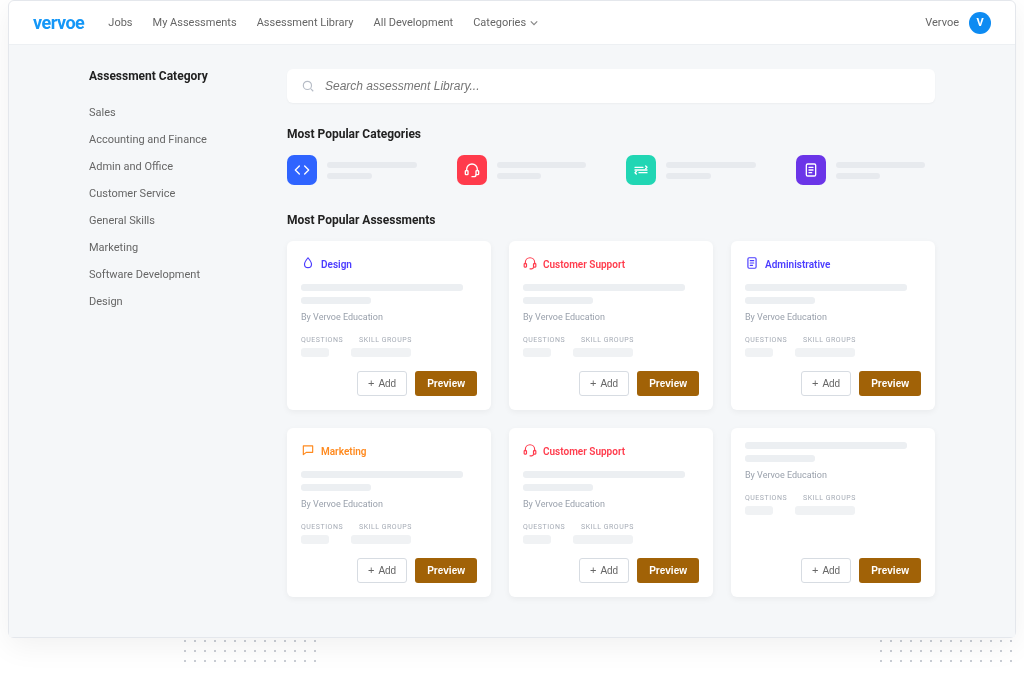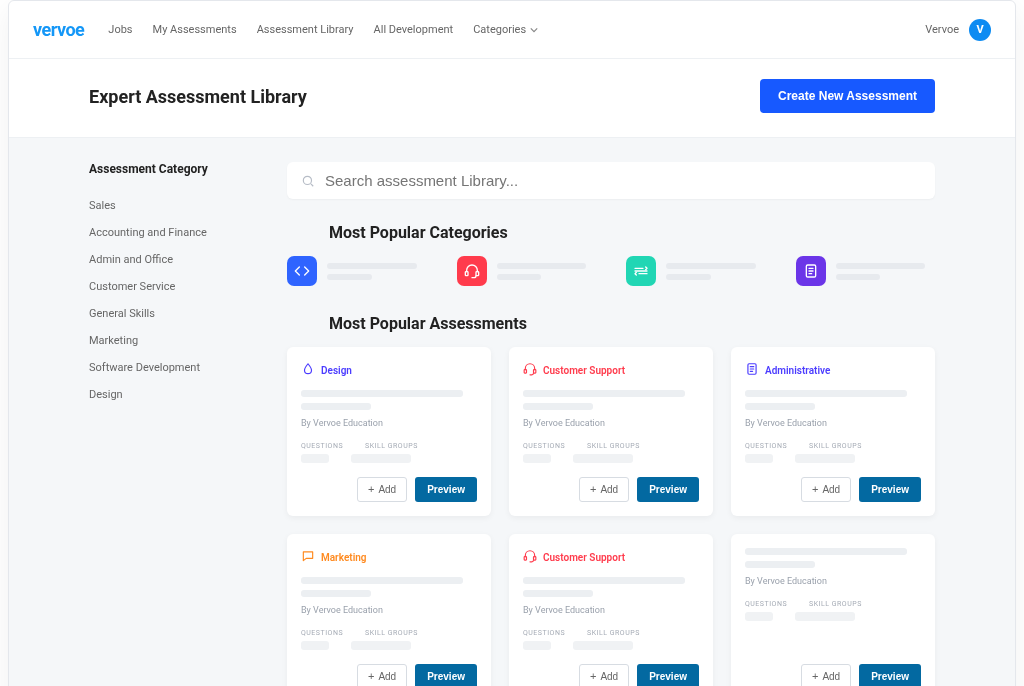--- a/index.html
+++ b/index.html
@@ -1,21 +1,21 @@
 <!DOCTYPE html>
 <html><head>
 <meta charset="utf-8">
 <style>
 * { margin: 0; padding: 0; box-sizing: border-box; }
 body { font-family: -apple-system, BlinkMacSystemFont, "Segoe UI", Roboto, Arial, sans-serif; background: #fff; color: #222; width: 1024px; height: 686px; overflow: hidden; position: relative; }
 
 .app-shell { width: 1008px; margin: 0 auto; background: #fff; border: 1px solid #e4e7ec; border-radius: 6px; box-shadow: 0 8px 30px rgba(0,0,0,0.06); position: relative; z-index: 2; }
 
 
-.topnav { height: 58px; display: flex; align-items: center; padding: 0 24px; border-bottom: 1px solid #edf0f3; }
+.topnav { height: 44px; display: flex; align-items: center; padding: 0 24px; border-bottom: 1px solid #edf0f3; }
 .logo { font-weight: 700; font-size: 18px; color: #1497f7; letter-spacing: -0.5px; margin-right: 24px; }
 .nav-links { display: flex; gap: 20px; align-items: flex-start; }
 .nav-link { font-size: 11px; color: #666; cursor: pointer; display: flex; align-items: center; gap: 4px; }
 .spacer { flex: 1; }
 .user-area { display: flex; align-items: center; gap: 10px; }
 .user-name { font-size: 11px; color: #666; }
 .avatar { width: 22px; height: 22px; border-radius: 50%; background: #0d8bf2; color: #fff; display: flex; align-items: center; justify-content: center; font-size: 11px; font-weight: 700; }
 
 
 .page-header { display: flex; align-items: center; justify-content: space-between; padding: 20px 80px 24px 80px; border-bottom: 1px solid #edf0f3; background:#fff; }
@@ -27,50 +27,50 @@
 
 
 .sidebar { width: 170px; flex: none; }
 .sidebar-title { font-size: 12px; font-weight: 700; color: #222; margin-bottom: 16px; }
 .side-item { font-size: 11px; color: #666; padding: 7px 0; cursor: pointer; }
 
 
 .main { flex: 1; min-width: 0; }
 .search-wrap { background: #fff; border-radius: 6px; box-shadow: 0 1px 2px rgba(0,0,0,0.04); display: flex; align-items: center; padding: 10px 14px; gap: 10px; margin-bottom: 24px; }
 .search-icon { color: #b6bcc6; display:flex; }
-.search-input { border: none; outline: none; font-size: 15px; color: #555; flex: 1; background: transparent; }
-.section-title { font-size: 16px; font-weight: 700; color: #222; margin-bottom: 14px; margin-left: 42px; }
+.search-input { border: none; outline: none; font-size: 12px; color: #555; flex: 1; background: transparent; font-style: italic; }
+.section-title { font-size: 12px; font-weight: 700; color: #222; margin-bottom: 14px; }
 
 
 .cat-row { display: flex; gap: 30px; margin-bottom: 28px; }
 .cat-item { display: flex; align-items: center; gap: 10px; flex:1; cursor:pointer; }
 .cat-icon { width: 30px; height: 30px; border-radius: 7px; display: flex; align-items: center; justify-content: center; }
 .cat-icon svg { width: 16px; height: 16px; }
 .cat-lines { flex:1; }
 .sk { background: #e7eaee; border-radius: 3px; }
 .sk-line1 { height: 6px; width: 90%; margin-bottom: 5px; }
 .sk-line2 { height: 6px; width: 45%; }
 
 
 .cards-grid { display: grid; grid-template-columns: repeat(3, 1fr); gap: 18px; }
 .card { background: #fff; border-radius: 6px; box-shadow: 0 2px 6px rgba(0,0,0,0.05); padding: 14px; display: flex; flex-direction: column; }
 .card-top { display: flex; align-items: center; gap: 6px; margin-bottom: 10px; }
 .card-top svg { width: 14px; height: 14px; }
 .card-tag { font-size: 10px; font-weight: 600; }
 .sk-title { height: 7px; width: 92%; margin-bottom: 6px; background:#eceff2; border-radius:3px; }
 .sk-sub { height: 7px; width: 40%; margin-bottom: 8px; background:#eceff2; border-radius:3px; }
 .by-line { font-size: 9px; color: #9aa1ac; margin-bottom: 14px; }
-.meta-row { display: flex; gap: 22px; margin-bottom: 4px; }
+.meta-row { display: flex; gap: 16px; margin-bottom: 4px; }
 .meta-label { font-size: 7px; letter-spacing: 0.5px; color: #a5abb5; text-transform: uppercase; }
 .meta-skel { display:flex; gap:22px; margin-bottom:14px; }
 .meta-skel .pill1 { width:28px; height:9px; background:#f0f2f4; border-radius:3px; }
 .meta-skel .pill2 { width:60px; height:9px; background:#f0f2f4; border-radius:3px; }
 .card-actions { display: flex; gap: 8px; justify-content: flex-end; margin-top: auto; }
 .btn-add { border: 1px solid #d7dce2; background: #fff; color: #666; font-size: 10px; padding: 6px 10px; border-radius: 3px; display: flex; align-items: center; gap: 4px; cursor: pointer; }
-.btn-preview { background: #0369a1; color: #fff; border: none; font-size: 10px; font-weight:600; padding: 7px 12px; border-radius: 3px; cursor: pointer; }
+.btn-preview { background: #a16207; color: #fff; border: none; font-size: 10px; font-weight:600; padding: 7px 12px; border-radius: 3px; cursor: pointer; }
 
 
 .dots { position: absolute; width: 140px; height: 140px; z-index: 1;
   background-image: radial-gradient(#c9cdd4 1px, transparent 1px);
   background-size: 10px 10px; }
 .dots-left { left: 180px; bottom: 20px; }
 .dots-right { right: 8px; bottom: 20px; }
 
 .chev { width:8px; height:8px; }
 </style>
@@ -96,24 +96,20 @@
           </svg>
       </div>
     </div>
     <div class="spacer"></div>
     <div class="user-area">
       <div class="user-name">Vervoe</div>
       <div class="avatar">V</div>
     </div>
   </div>
 
-  <div class="page-header">
-    <div class="page-title">Expert Assessment Library</div>
-    <button class="btn-primary-lg">Create New Assessment</button>
-  </div>
 
   <div class="page-body">
 
     <div class="sidebar">
       <div class="sidebar-title">Assessment Category</div>
       <div class="side-item">Sales</div>
       <div class="side-item">Accounting and Finance</div>
       <div class="side-item">Admin and Office</div>
       <div class="side-item">Customer Service</div>
       <div class="side-item">General Skills</div>

